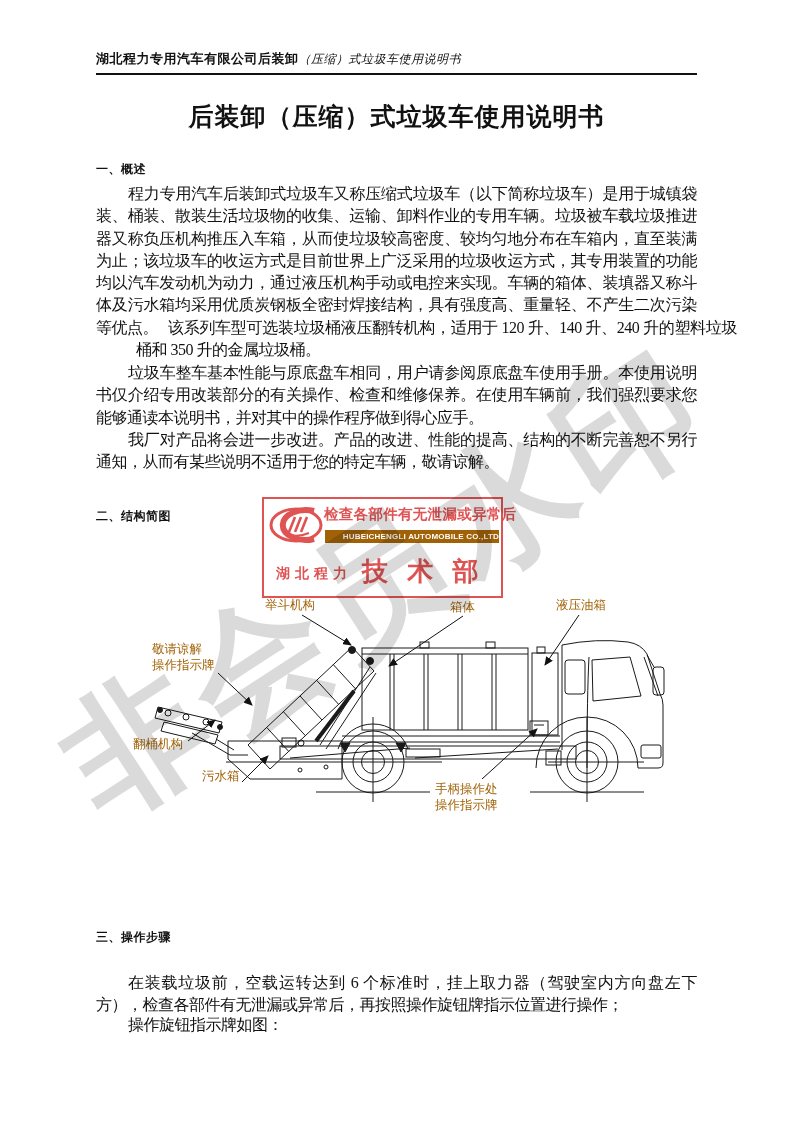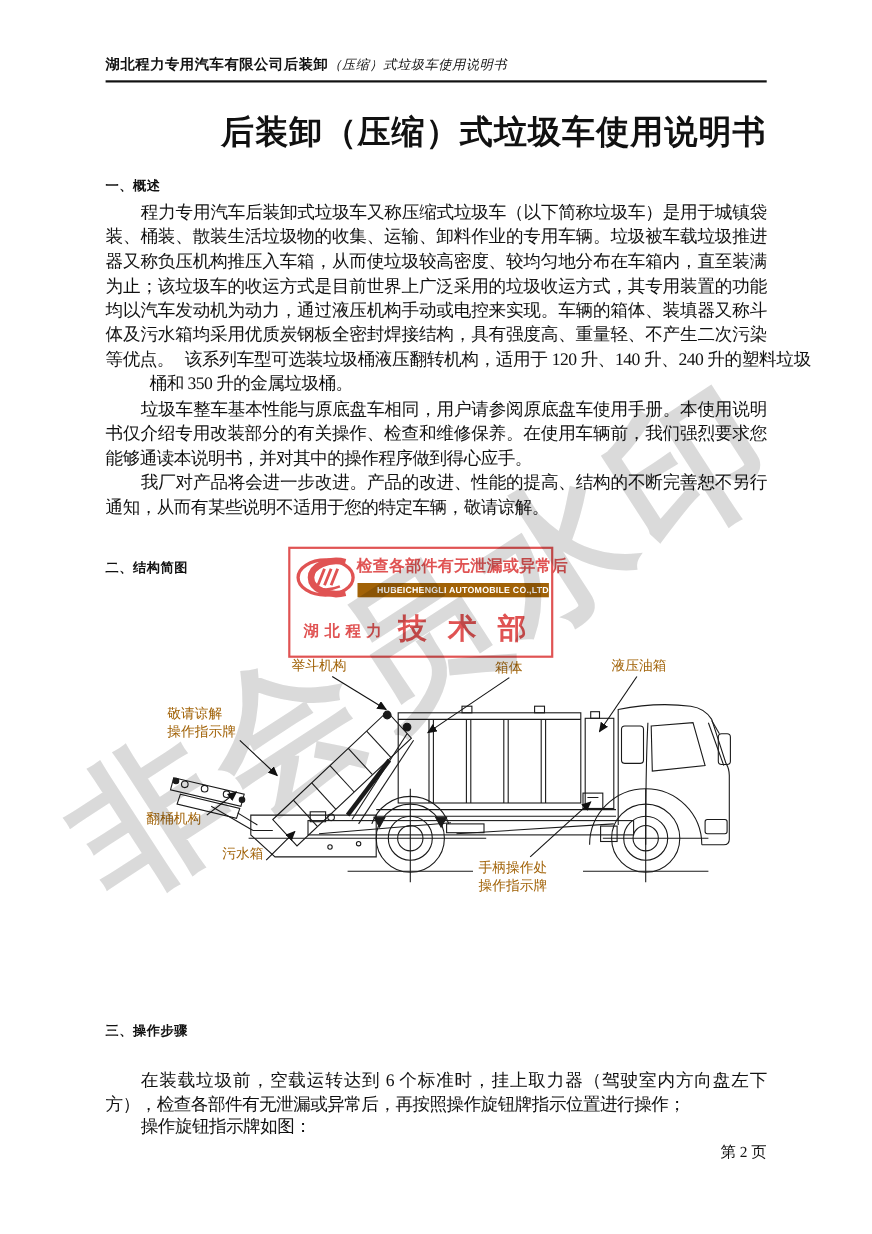--- a/index.html
+++ b/index.html
@@ -3,22 +3,22 @@
 <meta charset="utf-8">
 <style>
   html,body{margin:0;padding:0;background:#fff;}
   .page{position:relative;width:777px;height:1122px;background:#ffffff;overflow:hidden;
         font-family:"Liberation Serif",serif;color:#111;}
   
   .hdr{position:absolute;left:96px;top:50px;width:601px;font-size:13px;font-weight:bold;letter-spacing:.5px;}
   .hdr .kai{font-weight:normal;font-style:italic;font-size:12px;}
   .hdr-rule{position:absolute;left:96px;top:73px;width:601px;height:0;border-top:2px solid #111;}
   
-  .title{position:absolute;left:96px;top:100px;width:601px;text-align:right;
-         font-family:"Liberation Sans",sans-serif;font-weight:bold;font-size:30px;letter-spacing:1px;}
+  .title{position:absolute;left:96px;top:100px;width:601px;text-align:center;
+         font-family:"Liberation Sans",sans-serif;font-weight:bold;font-size:25px;letter-spacing:1px;}
   
   .sec-h{position:absolute;left:96px;font-family:Liberation Mono, monospace;
          font-weight:bold;font-size:12px;letter-spacing:.5px;}
   
   .para{position:absolute;left:96px;width:601px;margin:0;font-size:16px;letter-spacing:-0.5px;
         line-height:22.3px;text-align:justify;text-indent:2em;}
   
   .wm{position:absolute;left:20px;top:490px;width:730px;text-align:center;
       font-family:"Liberation Sans",sans-serif;font-weight:bold;font-size:138px;letter-spacing:8px;
       color:#bcbcbc;opacity:.55;transform:rotate(-33deg);transform-origin:center;
@@ -184,15 +184,14 @@
     <span class="dlabel" style="left:72px;top:173px;">污水箱</span>
     <span class="dlabel" style="left:305px;top:186px;text-align:center;"><span>手柄操作处</span><br><span>操作指示牌</span></span>
   </div>
 
   <div class="sec-h" style="top:929px;">三、操作步骤</div>
   <p class="para" style="top:951px;margin-top:21px;">在装载垃圾前，空载运转达到 6 个标准时，挂上取力器（驾驶室内方向盘左下方），检查各部件有无泄漏或异常后，再按照操作旋钮牌指示位置进行操作；</p>
   <p class="para" style="top:1014px;">操作旋钮指示牌如图：</p>
 
   <div class="wm">非会员水印</div>
 
-  <div class="pagenum">第 2 页</div>
 
 </div>
 
 </body></html>

